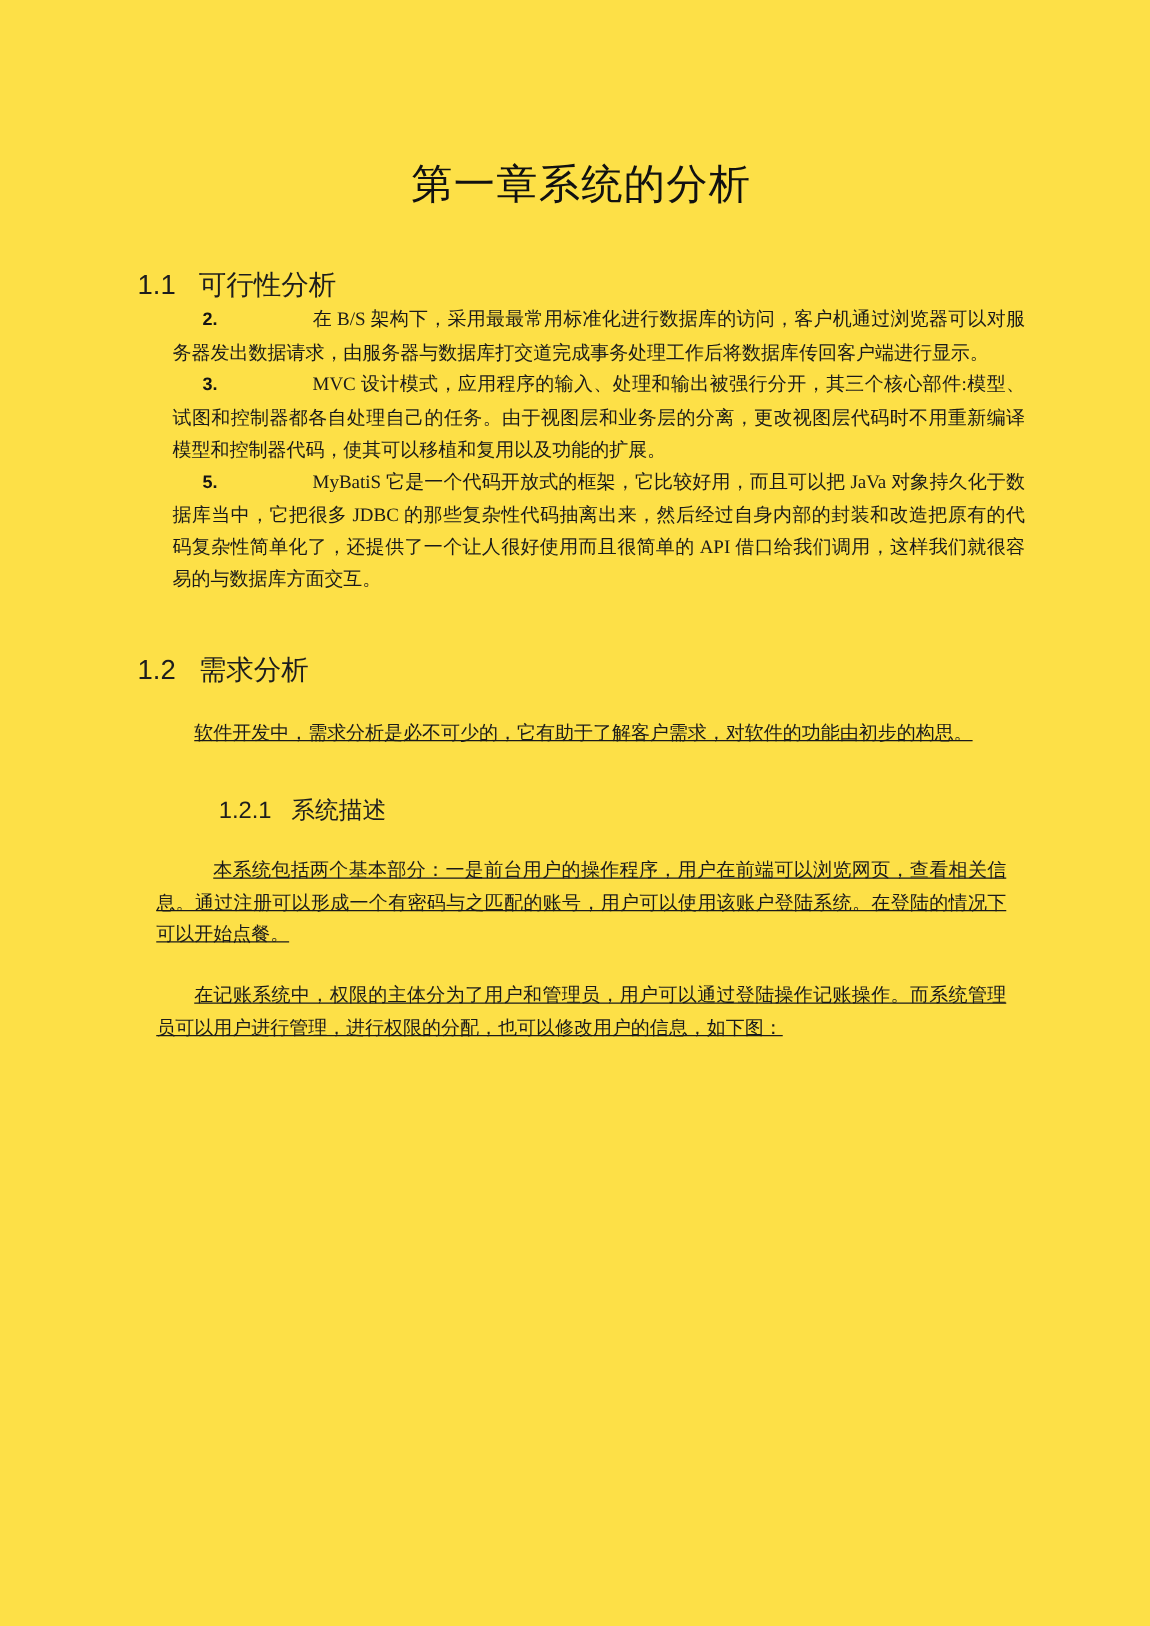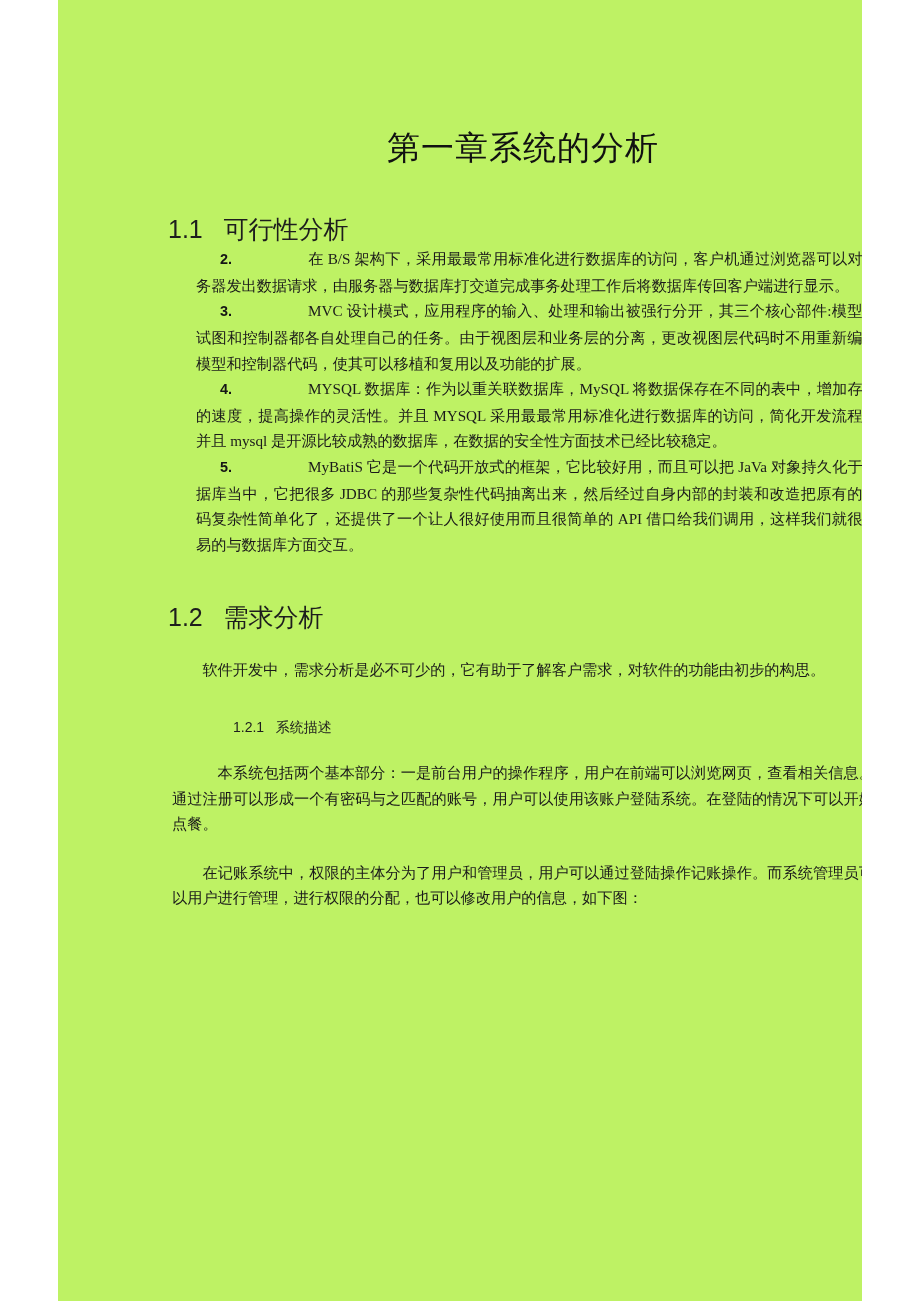--- a/index.html
+++ b/index.html
@@ -3,23 +3,23 @@
 <meta charset="utf-8">
 <title>第一章系统的分析</title>
 <style>
   html, body {
     margin: 0;
     padding: 0;
     background: #ffffff;
   }
   .page {
     position: relative;
-    width: 804px;
+    width: 920px;
     height: 1301px;
-    background: #bef264;
+    background: #fde047;
     margin: 0 auto;
     overflow: hidden;
     font-family: "Liberation Serif", "DejaVu Serif", serif;
     color: #1a1a1a;
     box-sizing: border-box;
   }
   .content {
     position: absolute;
     left: 110px;
     top: 0;
@@ -35,49 +35,50 @@
     letter-spacing: 1px;
     margin: 0;
     padding-top: 128px;
     color: #111;
     font-family: "Liberation Serif", "DejaVu Serif", serif;
   }
 
   
   .h2 {
     font-family: "Liberation Sans", "DejaVu Sans", sans-serif;
-    font-size: 25px;
+    font-size: 22px;
     font-weight: 400;
     color: #1d1d1d;
     margin: 0;
     padding: 0;
     white-space: pre;
   }
   .h2-wrap { margin-top: 44px; }
   .h2-wrap.second { }
 
   .h3 {
     font-family: "Liberation Sans", "DejaVu Sans", sans-serif;
-    font-size: 14px;
+    font-size: 19px;
     font-weight: 400;
     color: #1d1d1d;
     margin: 0;
     padding: 0 0 0 65px;
     white-space: pre;
   }
   .h3-wrap { margin-top: 36px; }
 
   
   .para {
     font-size: 15.2px;
     line-height: 25.6px;
     text-align: justify;
     text-justify: inter-ideograph;
-    margin: 4px;
+    margin: 15px;
     color: #1a1a1a;
+    text-decoration: underline;
   }
   .para.indent2 { text-indent: 2em; }
   .para.gap-top { margin-top: 23px; }
 
   
   .list {
     margin: 0;
     padding: 0;
     list-style: none;
   }
@@ -126,23 +127,20 @@
 
 
       <li class="li hang">
         <span class="pre-num-2"></span><span class="num">2.</span><span class="lead-sp-2"></span><span>在 B/S 架构下，采用最最常用标准化进行数据库的访问，客户机通过浏览器可以对服务器发出数据请求，由服务器与数据库打交道完成事务处理工作后将数据库传回客户端进行显示。</span>
       </li>
 
       <li class="li hang">
         <span class="pre-num-2"></span><span class="num">3.</span><span class="lead-sp-2"></span><span>MVC 设计模式，应用程序的输入、处理和输出被强行分开，其三个核心部件:模型、试图和控制器都各自处理自己的任务。由于视图层和业务层的分离，更改视图层代码时不用重新编译模型和控制器代码，使其可以移植和复用以及功能的扩展。</span>
       </li>
 
-      <li class="li hang">
-        <span class="pre-num-2"></span><span class="num">4.</span><span class="lead-sp-2"></span><span>MYSQL 数据库：作为以重关联数据库，MySQL 将数据保存在不同的表中，增加存取的速度，提高操作的灵活性。并且 MYSQL 采用最最常用标准化进行数据库的访问，简化开发流程。并且 mysql 是开源比较成熟的数据库，在数据的安全性方面技术已经比较稳定。</span>
-      </li>
 
       <li class="li hang">
         <span class="pre-num-2"></span><span class="num">5.</span><span class="lead-sp-2"></span><span>MyBatiS 它是一个代码开放式的框架，它比较好用，而且可以把 JaVa 对象持久化于数据库当中，它把很多 JDBC 的那些复杂性代码抽离出来，然后经过自身内部的封装和改造把原有的代码复杂性简单化了，还提供了一个让人很好使用而且很简单的 API 借口给我们调用，这样我们就很容易的与数据库方面交互。</span>
       </li>
 
     </ul>
 
     <div class="h2-wrap second">
       <h2 class="h2">1.2   需求分析</h2>
     </div>

